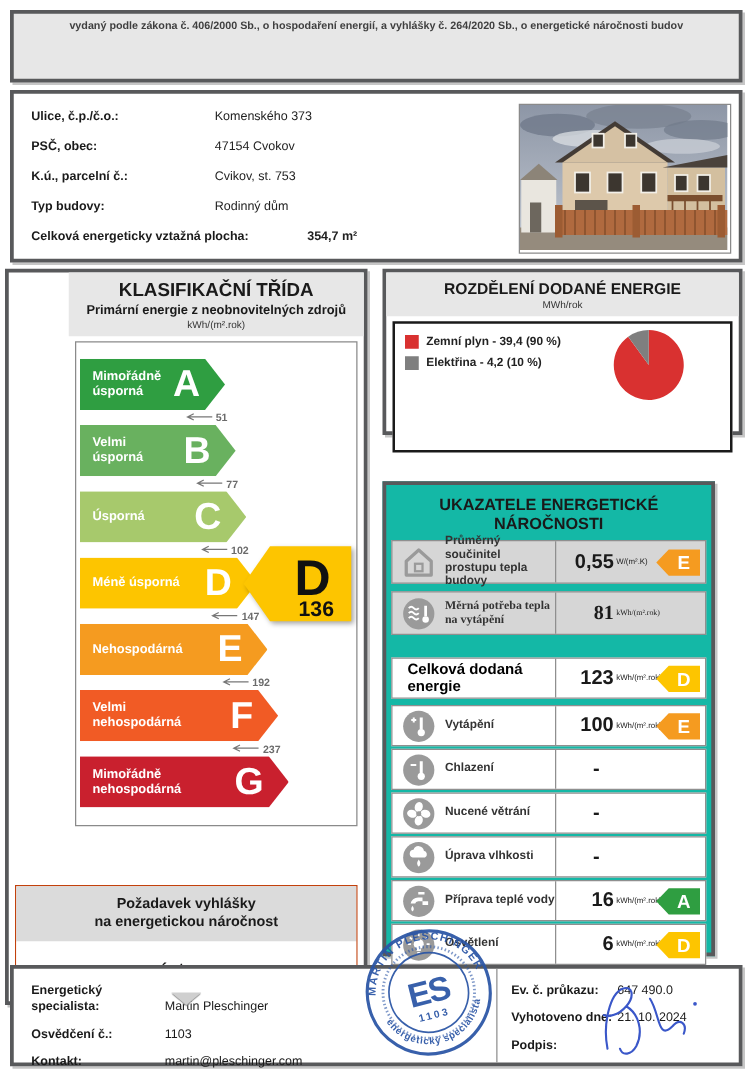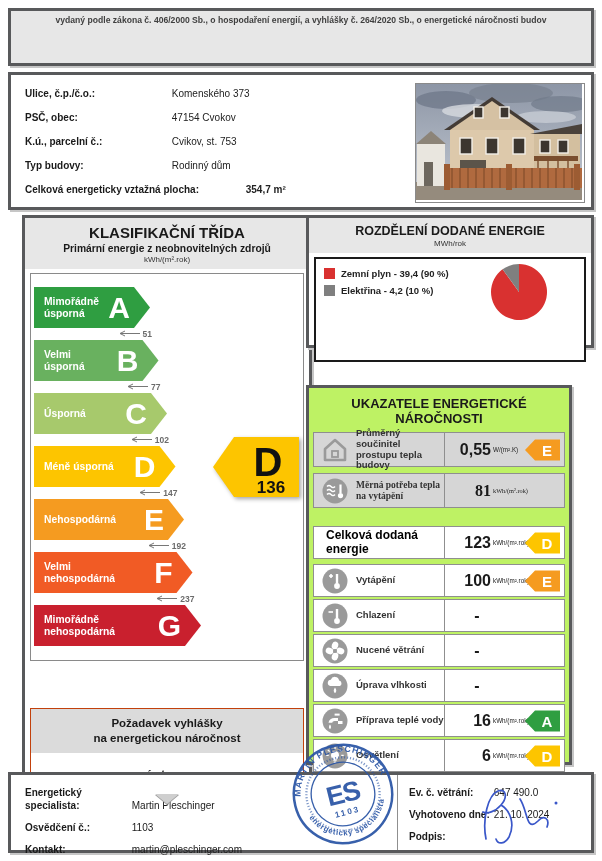--- a/index.html
+++ b/index.html
@@ -14,21 +14,21 @@
   
   #info-panel{left:8px;top:72px;width:586px;height:138px;}
   .info-rows{position:absolute;left:14px;top:12px;font-size:10px;}
   .info-row{margin-bottom:10px;line-height:14px;}
   .ilabel{display:inline-block;width:112px;font-weight:bold;}
   .area .ilabel{width:auto;margin-right:12px;}
   .ivalue{color:#222;padding-left:32px;}
   .ivalue.bold{font-weight:bold;}
   #photo{position:absolute;right:6px;top:8px;width:168px;height:118px;border:1px solid #8a8a8a;overflow:hidden;}
   
-  #class-panel{left:22px;top:215px;width:290px;height:589px;}
+  #class-panel{left:4px;top:215px;width:290px;height:589px;padding-left:48px;}
   .gray-head{background:#E7E7E7;text-align:center;padding:6px 2px 5px;}
   .gray-head .t1{font-size:15px;font-weight:bold;}
   .gray-head .t2{font-size:10.3px;font-weight:bold;margin-top:2px;}
   .gray-head .t3{font-size:8px;margin-top:1px;color:#333;}
   #scale-box{margin:4px 5px 0;border:1px solid #8a8a8a;position:relative;height:388px;
              padding-top:13px;box-sizing:border-box;background:#fff;}
   .bar-row{position:relative;height:53px;margin-left:3px;}
   .bar{position:relative;height:41px;color:#fff;display:flex;align-items:center;
        clip-path:polygon(0 0,calc(100% - 16px) 0,100% 50%,calc(100% - 16px) 100%,0 100%);}
   .bar-label{font-size:10.3px;font-weight:bold;padding-left:10px;white-space:pre-line;line-height:1.12;}
@@ -46,21 +46,21 @@
   .req-val{background:#fff;text-align:center;font-weight:bold;font-size:12.5px;padding:15px 0 13px;}
   
   #pie-panel{left:306px;top:215px;width:288px;height:133px;}
   #pie-panel .t1{font-size:12.5px;}
   #pie-box{margin:4px 5px;border:2px solid #1a1a1a;height:101px;position:relative;background:#fff;}
   #legend{position:absolute;left:8px;top:9px;}
   .lg-item{display:flex;align-items:center;margin-bottom:6px;font-size:9.5px;font-weight:bold;color:#222;}
   .lg-sw{width:11px;height:11px;margin-right:6px;flex:none;}
   #pie-svg{position:absolute;left:173px;top:3px;}
   
-  #ind-panel{left:306px;top:385px;width:266px;height:380px;background:#bef264;}
+  #ind-panel{left:306px;top:385px;width:266px;height:380px;background:#14b8a6;}
   .ind-title{font-size:13px;font-weight:bold;text-align:center;padding:8px 0 6px;}
   .ind-rows{margin:0 4px;}
   .ind-row{border:1px solid #8f8f8f;background:#fff;display:flex;align-items:center;
            height:33px;margin-bottom:2px;box-sizing:border-box;position:relative;}
   .ind-row.shaded{background:#D6D6D6;height:35px;}
   .ind-row:nth-child(1){margin-bottom:6px;}
   .ind-row:nth-child(2){margin-bottom:18px;font-family:Liberation Serif, serif;}
   .ind-row:nth-child(3){margin-bottom:5px;}
   .ind-icon{width:42px;display:flex;justify-content:center;flex:none;}
   .ind-icon svg{width:26px;height:26px;}
@@ -479,21 +479,21 @@
       <span class="flabel">Osvědčení č.:</span>
       <span class="fvalue">1103</span>
     </div>
     <div class="f-row">
       <span class="flabel">Kontakt:</span>
       <span class="fvalue">martin@pleschinger.com</span>
     </div>
   </div>
   <div class="f-block" id="f-right">
     <div class="f-row">
-      <span class="flabel">Ev. č. větrání:</span>
+      <span class="flabel">Ev. č. průkazu:</span>
       <span class="fvalue">647 490.0</span>
     </div>
     <div class="f-row">
       <span class="flabel">Vyhotoveno dne:</span>
       <span class="fvalue">21. 10. 2024</span>
     </div>
     <div class="f-row">
       <span class="flabel">Podpis:</span>
     </div>
   </div>

